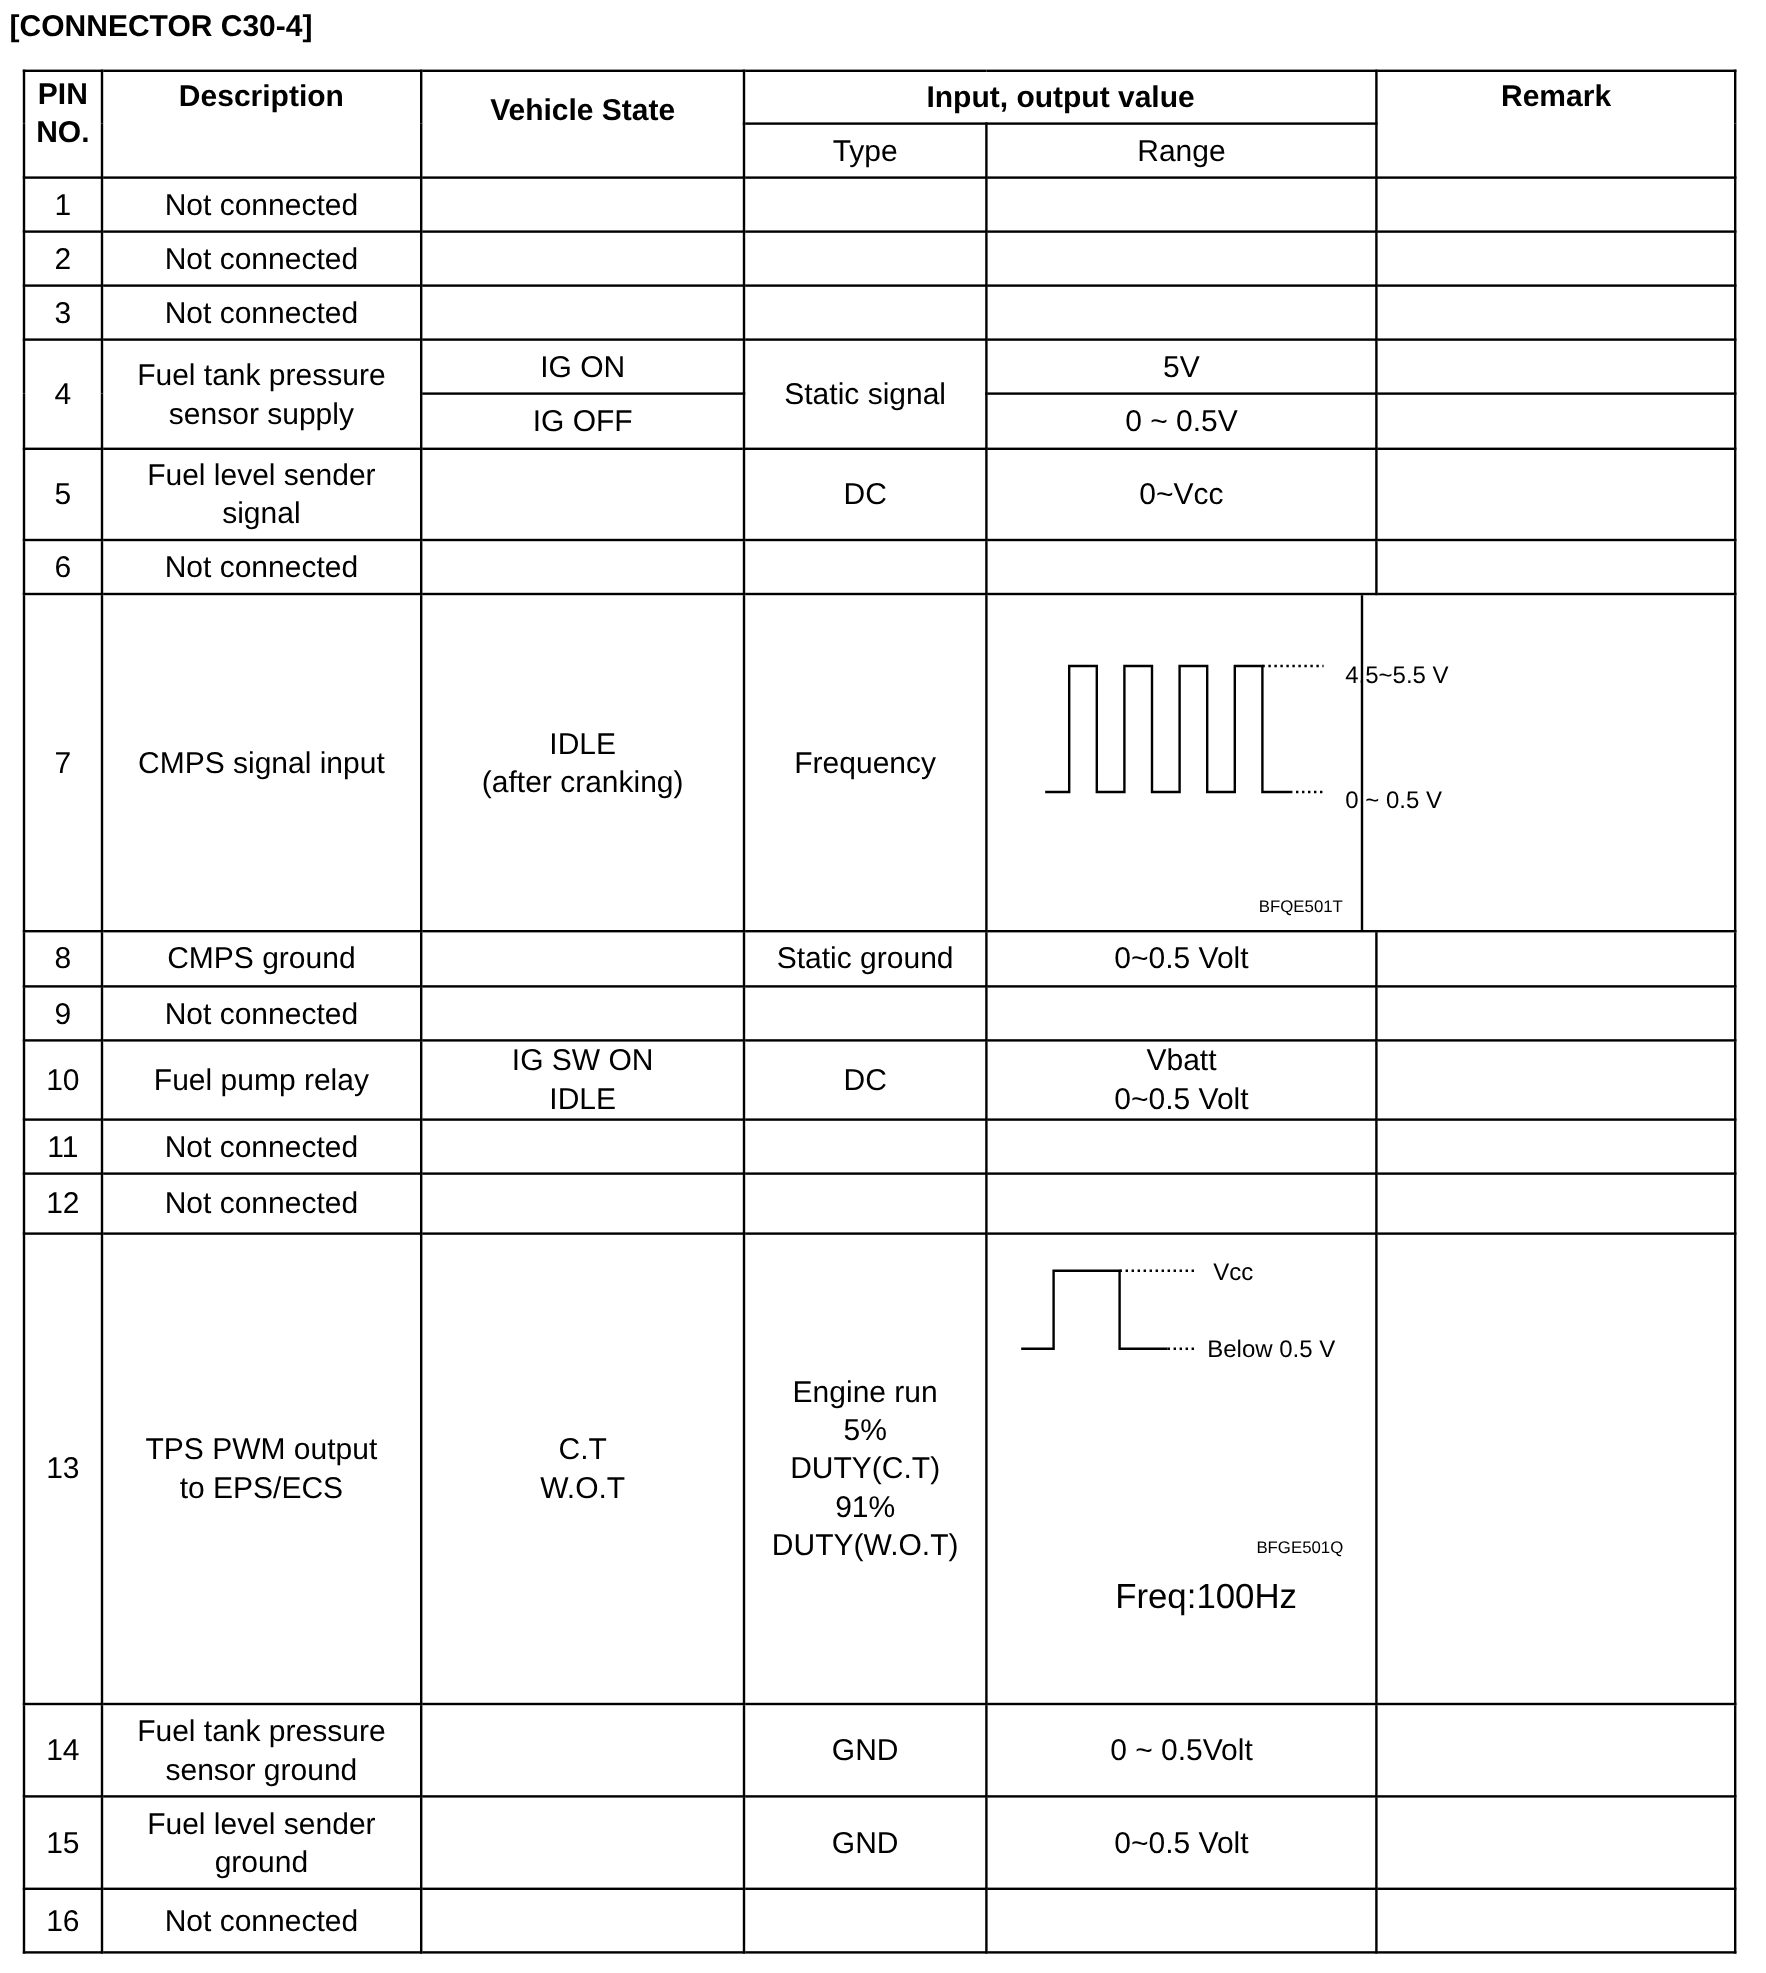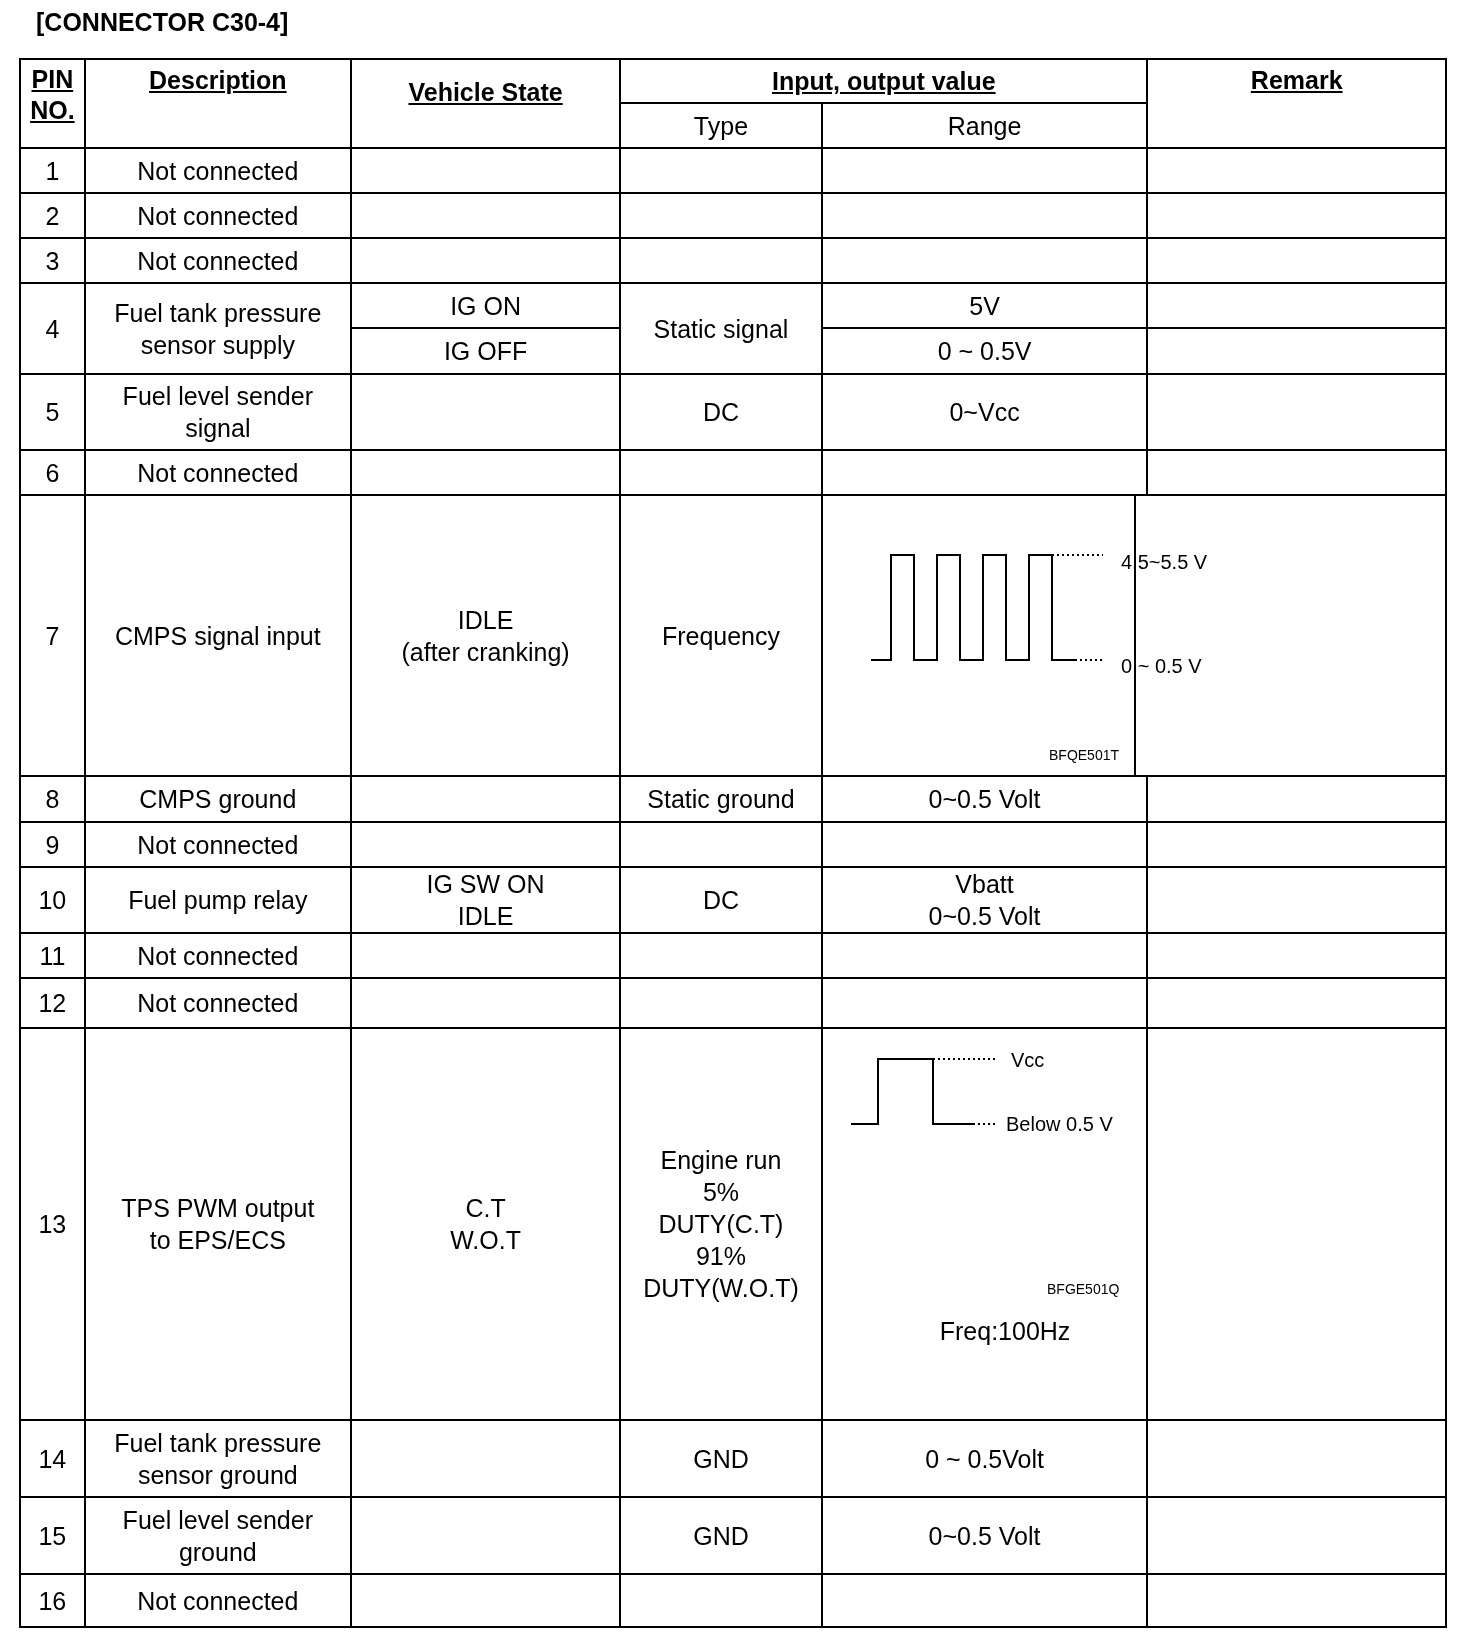--- a/index.html
+++ b/index.html
@@ -1,24 +1,24 @@
 <!DOCTYPE html>
 <html><head>
 <meta charset="utf-8">
 <style>
   html, body { margin: 0; padding: 0; background: #ffffff; }
   body { width: 1472px; height: 1644px; position: relative; font-family: "Liberation Sans", sans-serif; color: #000; overflow: hidden; }
-  .title { position: absolute; left: 36px; top: 8px; font-weight: bold; font-size: 25px; letter-spacing: 0px; }
+  .title { position: absolute; left: 8px; top: 8px; font-weight: bold; font-size: 25px; letter-spacing: 0px; }
   table.pins { position: absolute; left: 19px; top: 58px; border-collapse: collapse; table-layout: fixed; width: 1428px; }
   table.pins td, table.pins th { border: 2px solid #000; text-align: center; vertical-align: middle; font-size: 25px; line-height: 32px; padding: 0; }
-  table.pins th { font-weight: bold; text-decoration: underline; }
+  table.pins th { font-weight: bold; }
   .top td { vertical-align: top; padding-top: 6px; }
   .wave-cell { position: relative; }
   .wave-cell svg { position: absolute; left: 0; top: 0; overflow: visible; }
-  .freq { position: absolute; left: 0; right: 0; text-align: center; font-size: 25px; margin-left: 41px; }
+  .freq { position: absolute; left: 0; right: 0; text-align: center; font-size: 29px; margin-left: 41px; }
   .wlabel { font-size: 20px; }
 </style>
 </head>
 <body>
 
 <div class="title">[CONNECTOR C30-4]</div>
 
 <table class="pins">
   <colgroup>
     <col style="width:62px">

